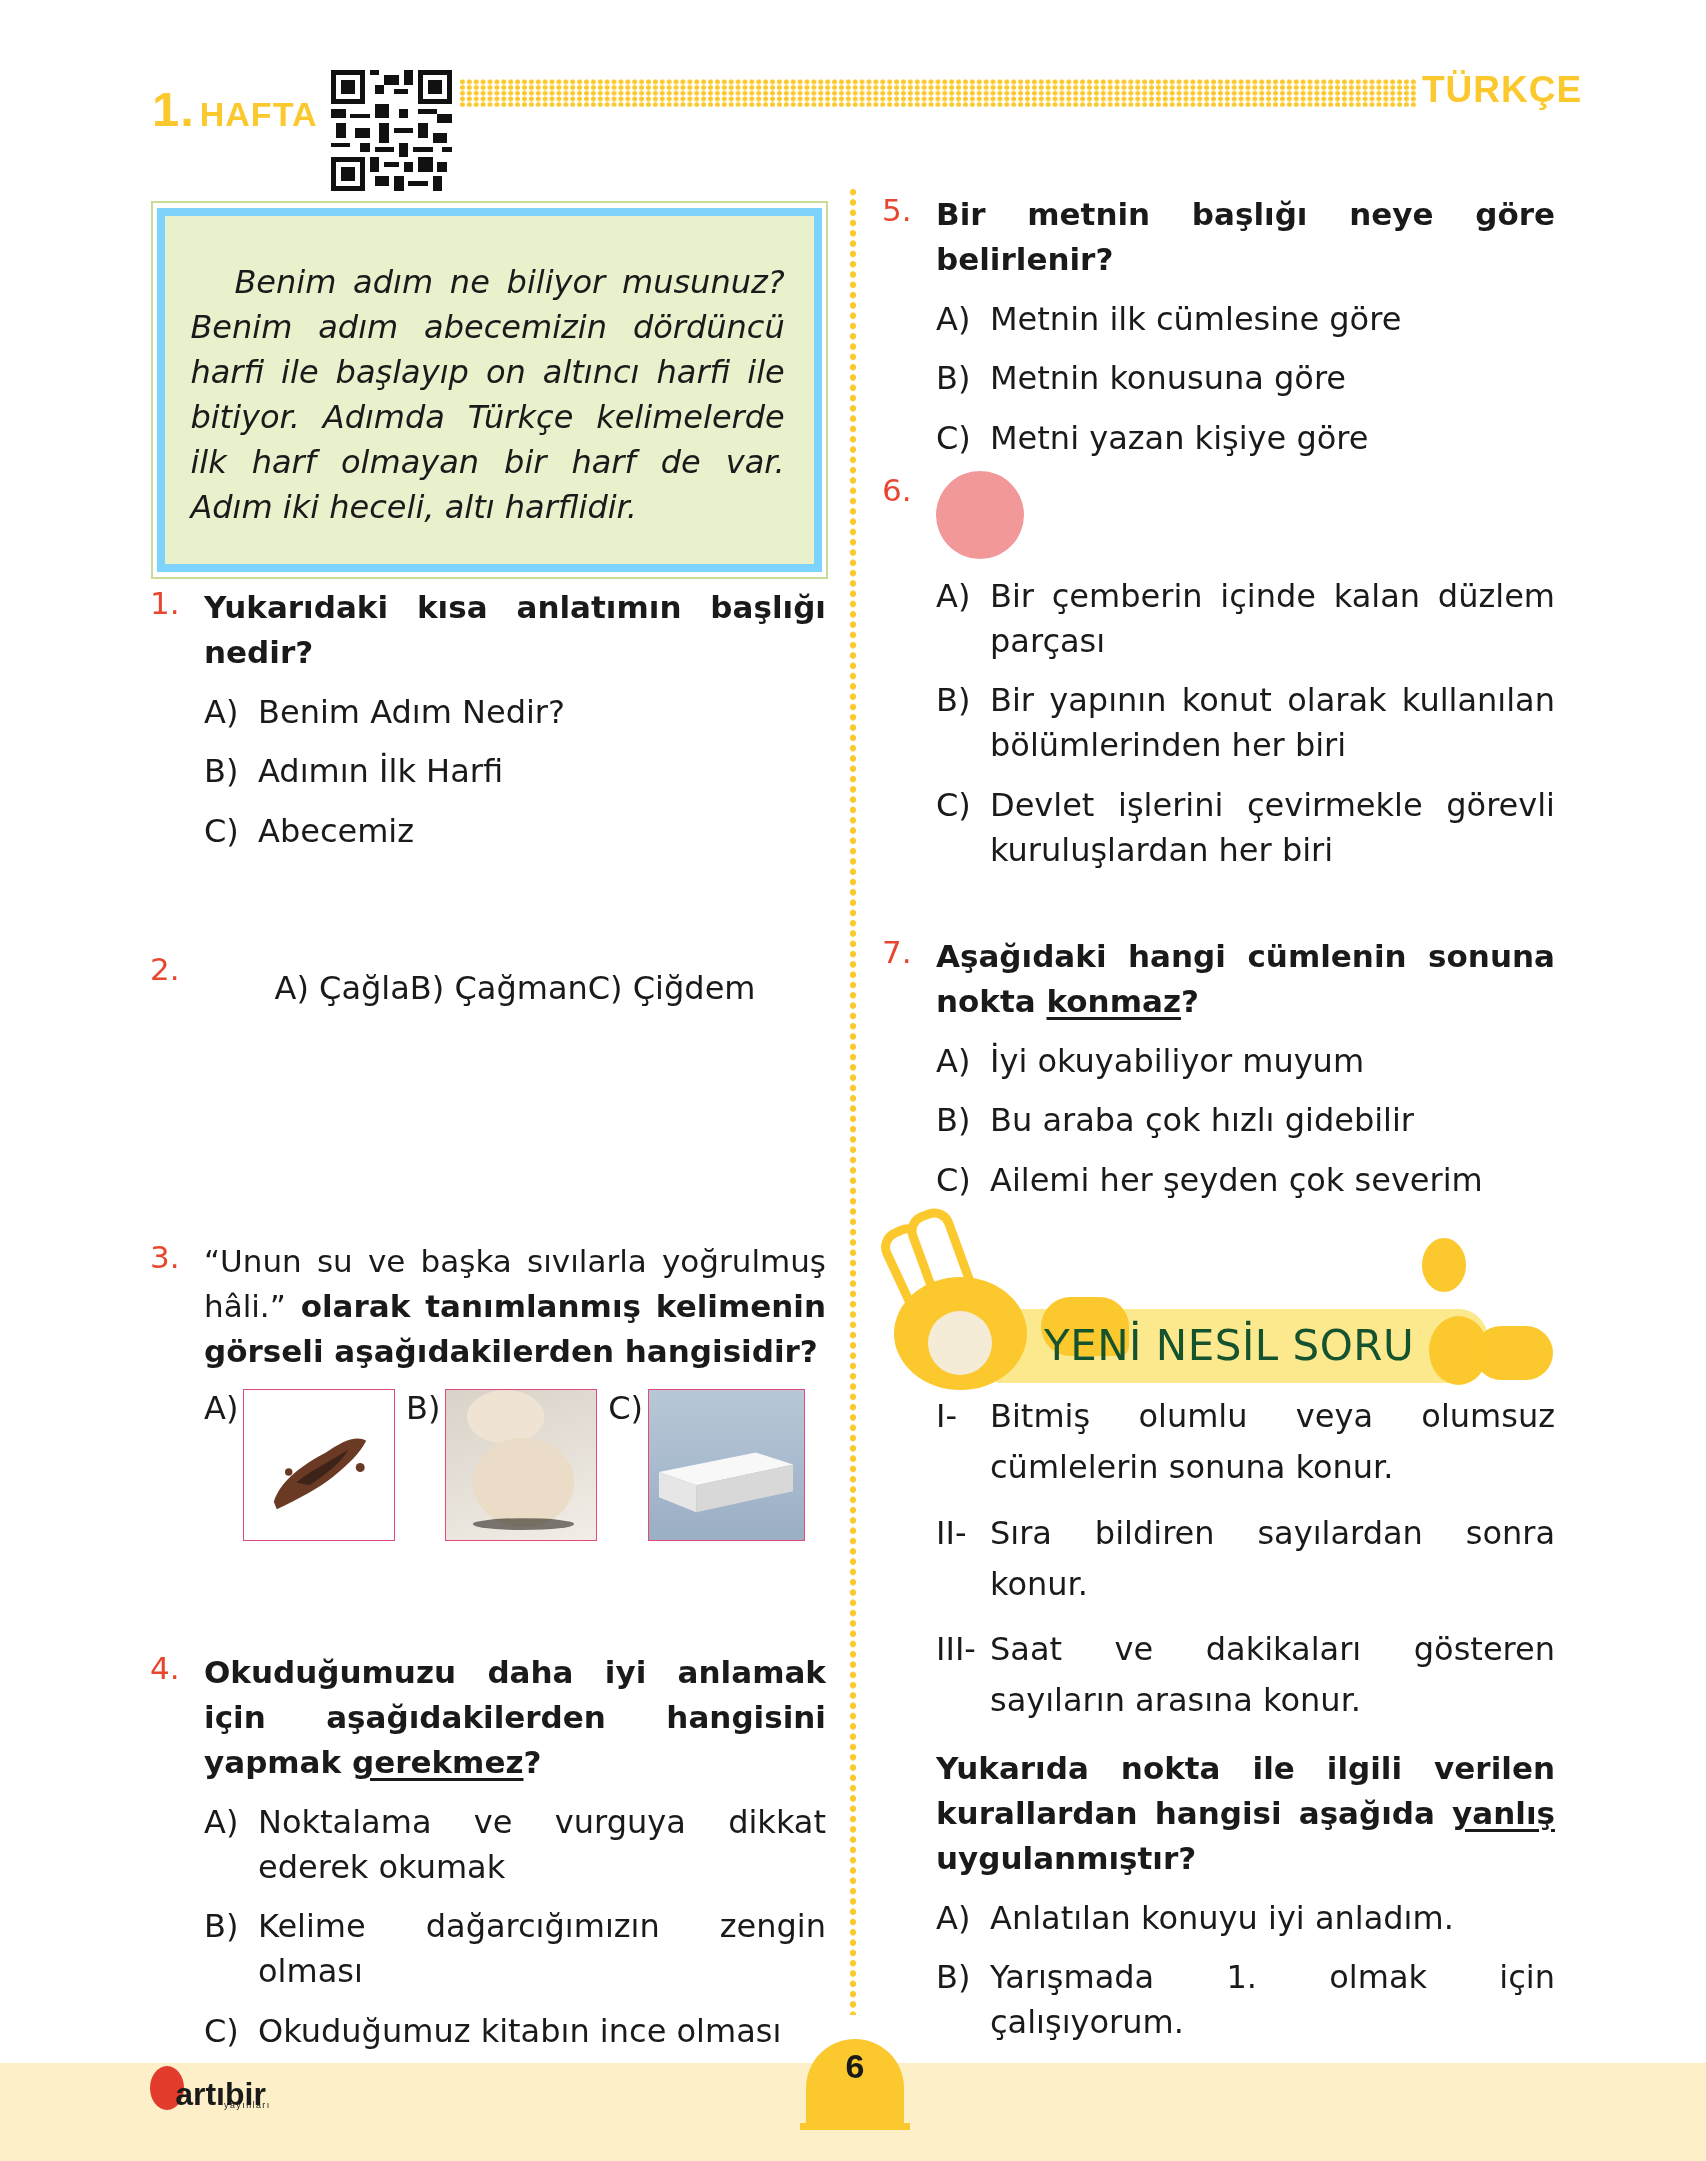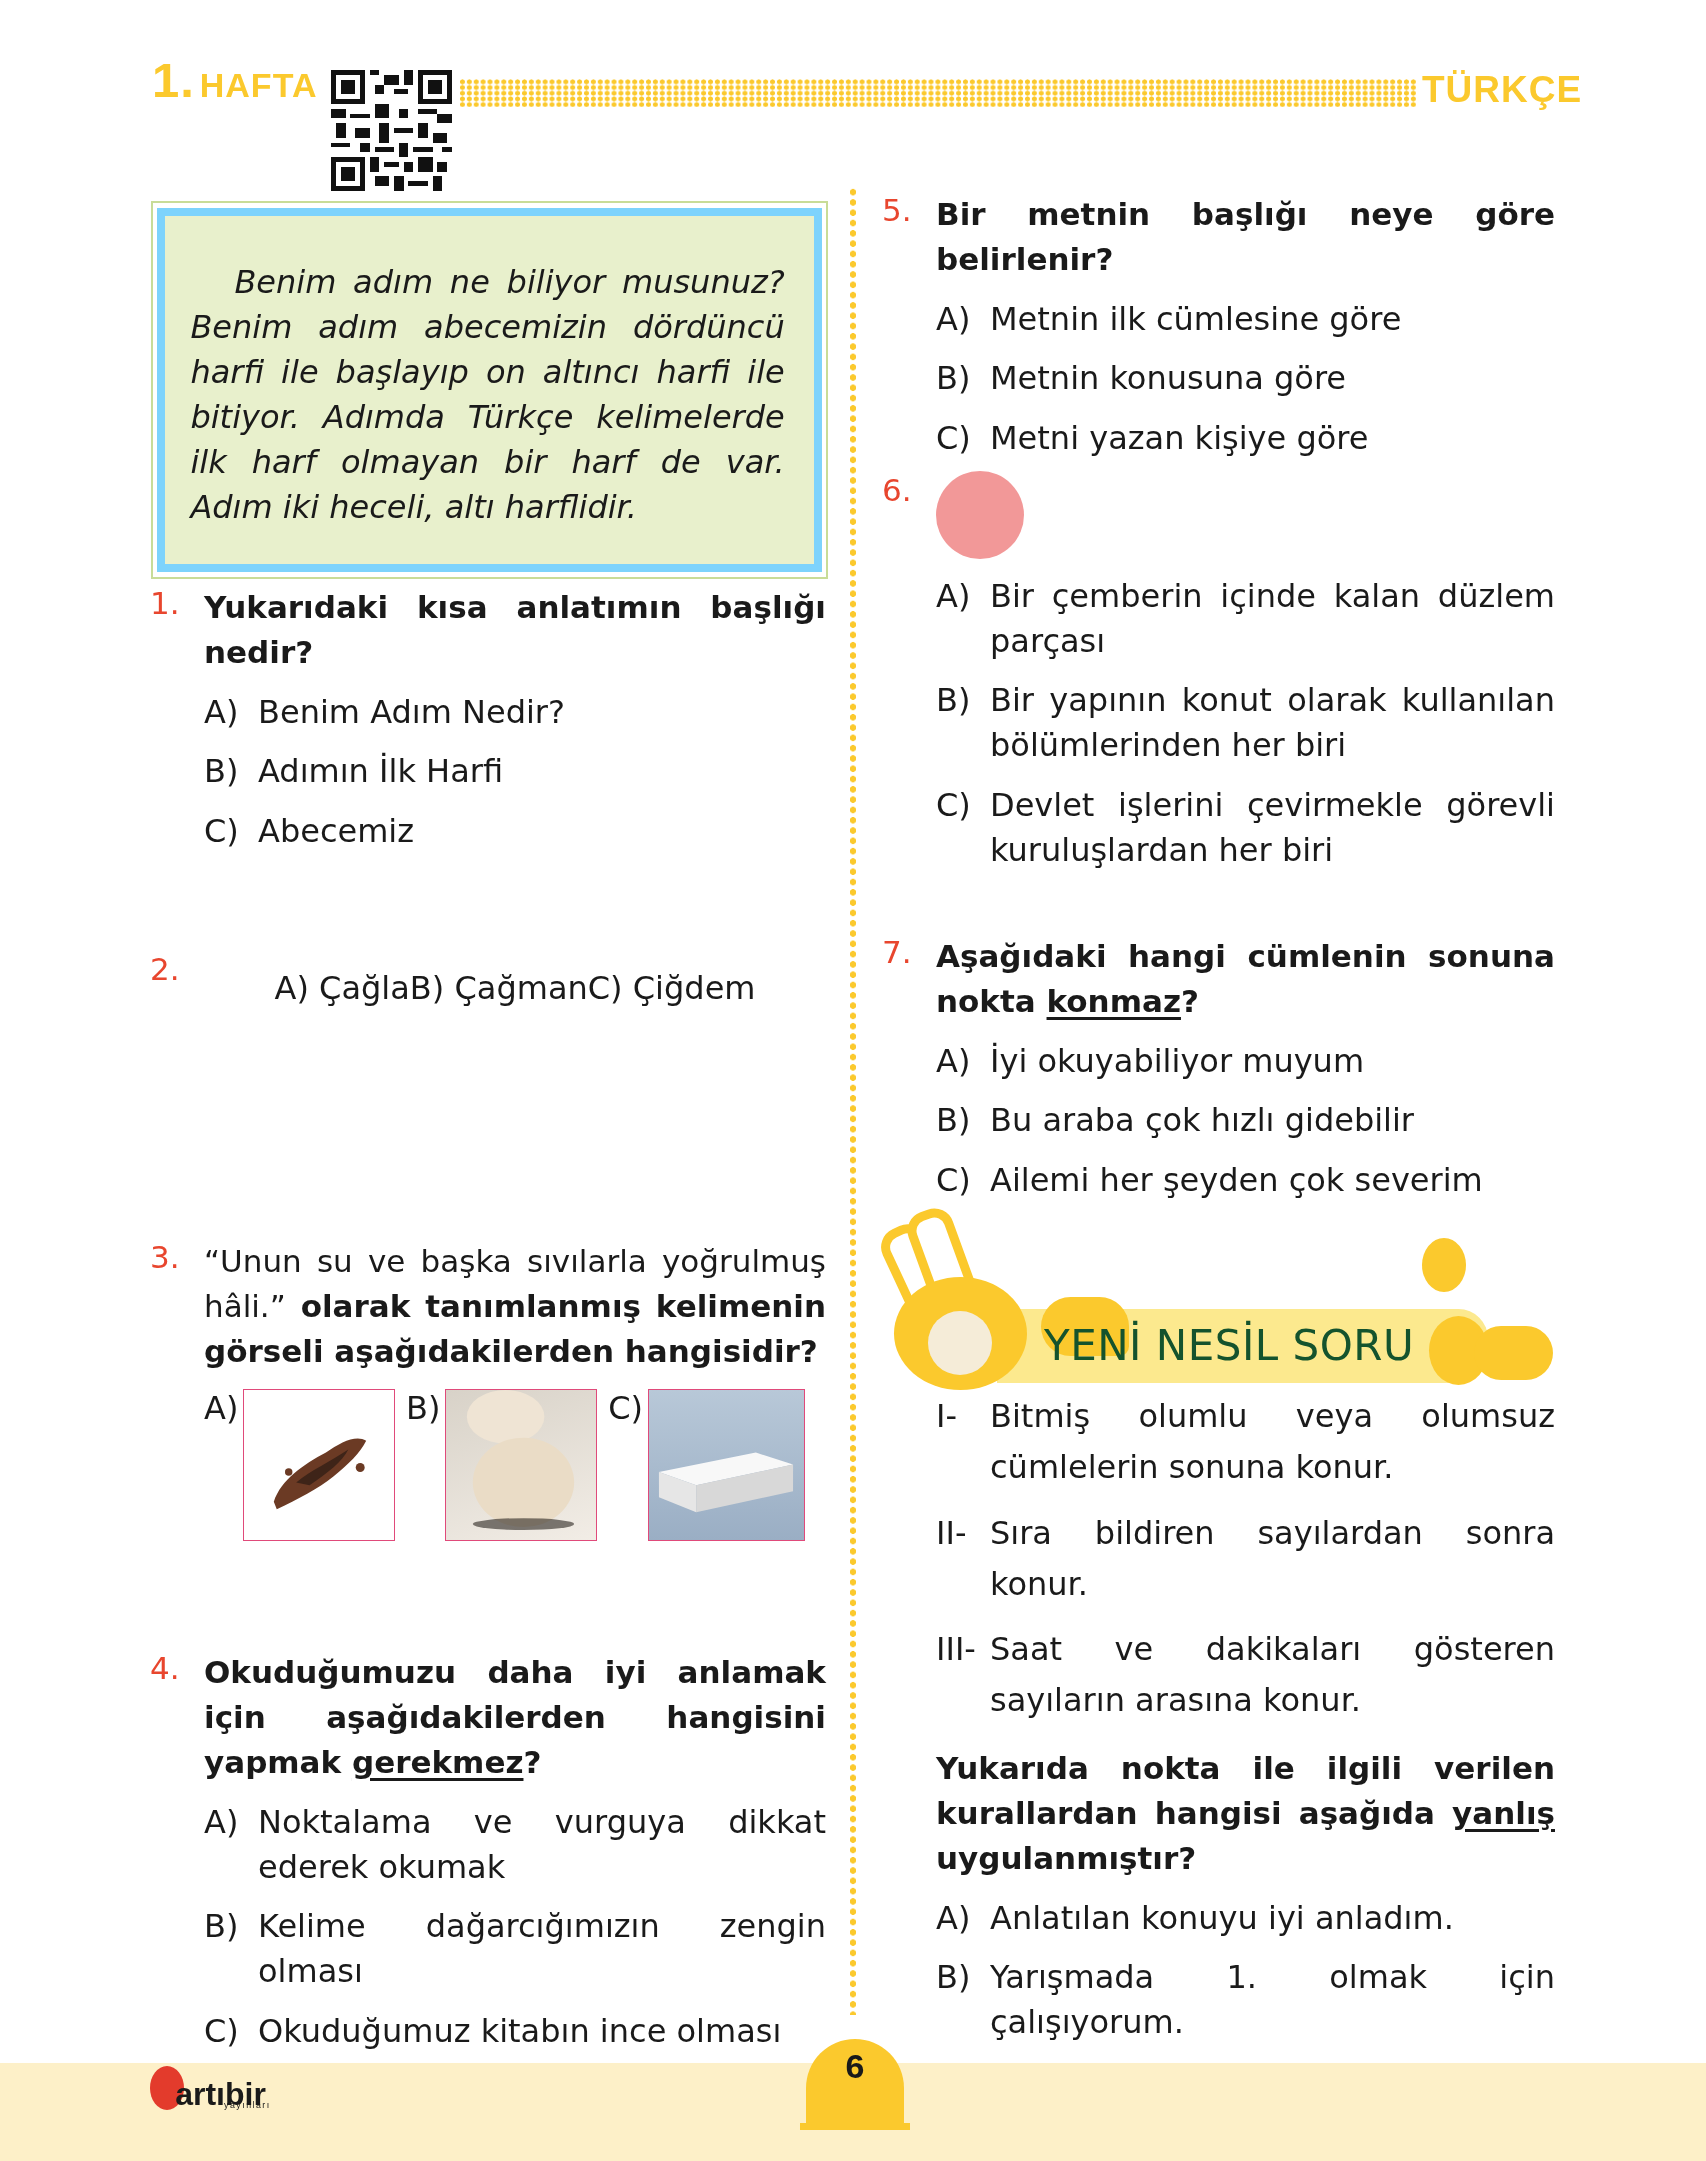--- a/index.html
+++ b/index.html
@@ -2,21 +2,21 @@
 <html style="font-size:7.9px"><head>
 <meta charset="utf-8">
 <style>
   html, body { margin:0; padding:0; }
   body {
     width:1706px; height:2161px; position:relative; background:#ffffff; overflow:hidden;
     font-family:"DejaVu Sans", "Liberation Sans", sans-serif; color:#1a1a1a;
   }
   .abs { position:absolute; }
   
-  .hafta { left:152px; top:52px; font-family:"Liberation Sans", sans-serif; font-weight:bold; color:#fbc92d; letter-spacing:1px; }
+  .hafta { left:152px; top:81px; font-family:"Liberation Sans", sans-serif; font-weight:bold; color:#fbc92d; letter-spacing:1px; }
   .hafta .num { font-size:49px; }
   .hafta .word { font-size:34px; margin-left:4.9px; }
   .qr { left:330px; top:70px; width:122px; width:123px; height:121px; background:#fff; }
   .dots-h { left:459px; top:79px; width:958px; height:27.5px;
     background-image: radial-gradient(circle, #fbc92d 2.2px, transparent 2.7px);
     background-size:6.9px 5.7px; }
   .turkce { left:1422px; top:69px; font-family:"Liberation Sans", sans-serif; font-weight:bold; font-size:37px; color:#fbc92d; letter-spacing:1px; }
   
   .dots-v { left:849px; top:187px; width:7.9px; height:1828px;
     background-image: radial-gradient(circle, #fbc92d 2.9px, transparent 3.4px);

